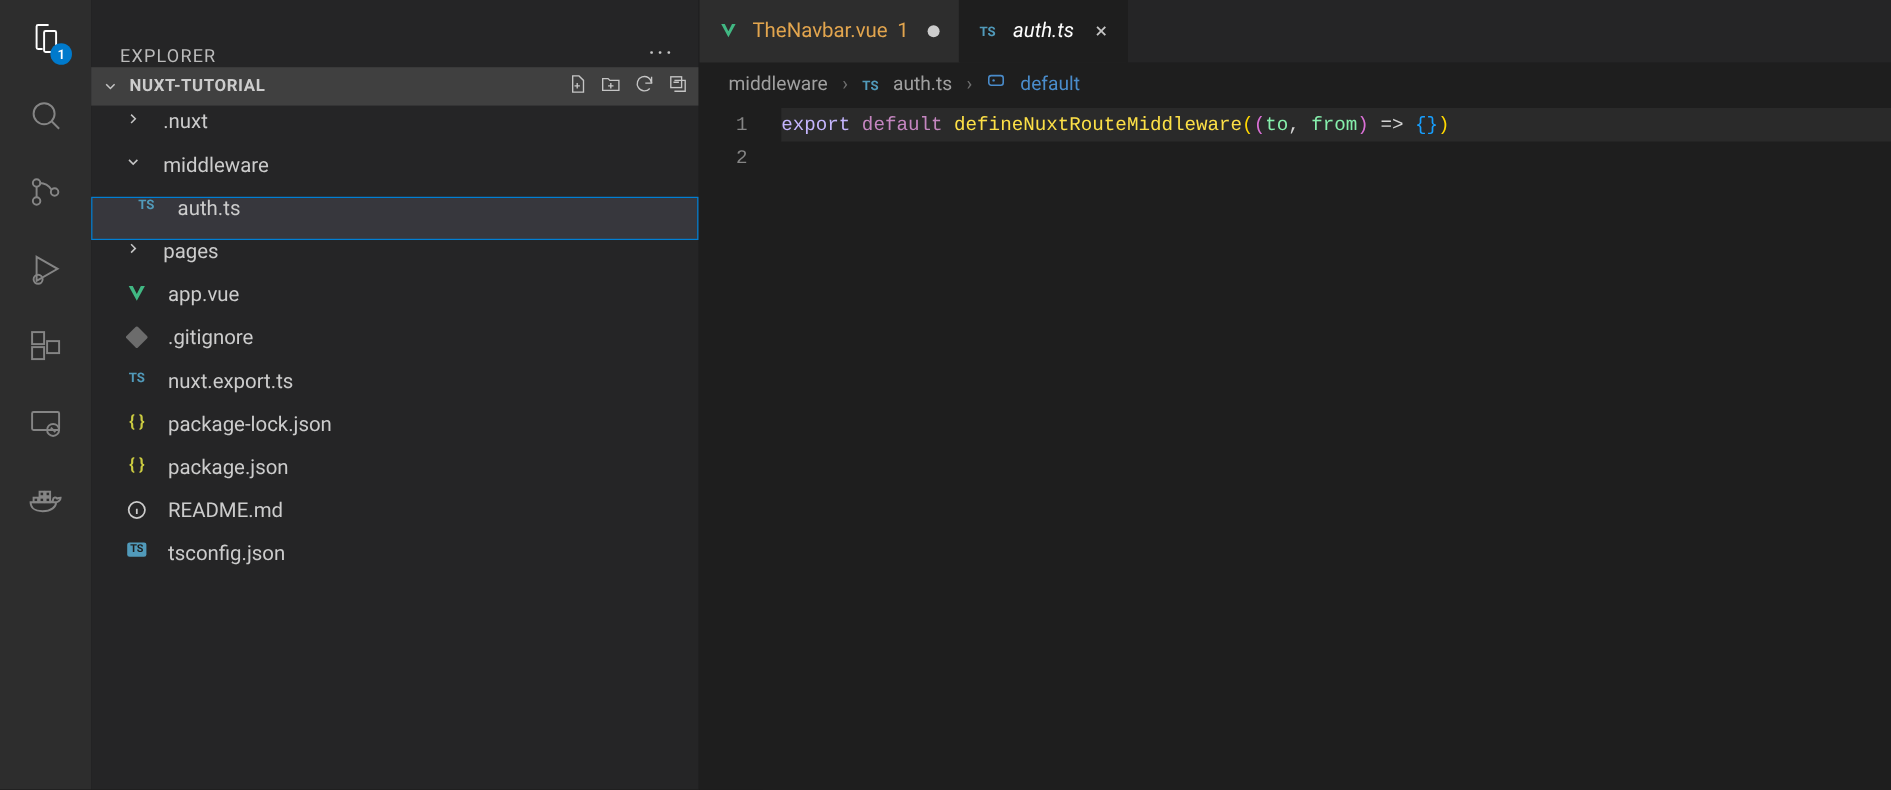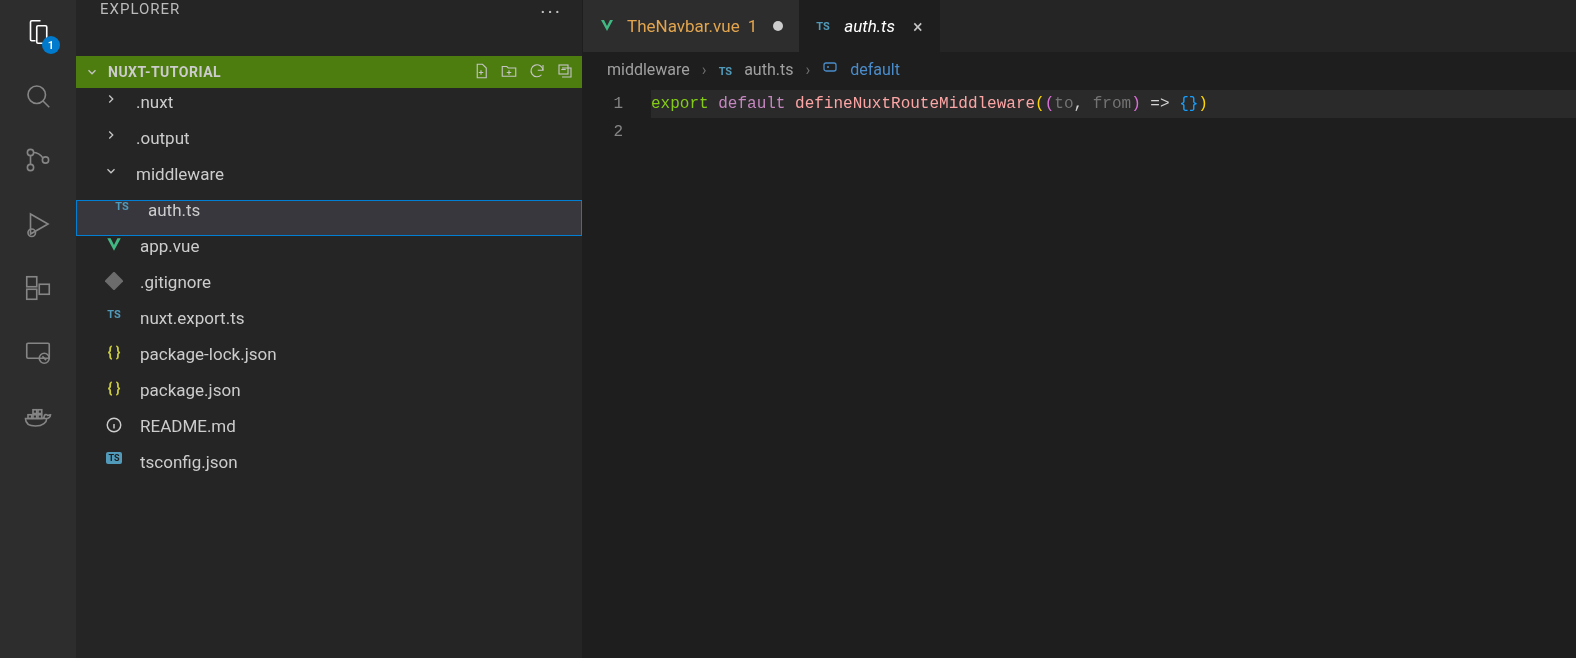--- a/index.html
+++ b/index.html
@@ -53,31 +53,31 @@
   .sidebar {
     width: 507px;
     background: #252526;
     display: flex;
     flex-direction: column;
     border-right: 1px solid #1e1e1e;
   }
   .sidebar-header {
     height: 56px;
     display:flex;
-    align-items:flex-start;
+    align-items:flex-end;
     justify-content: space-between;
     padding: 0 20px 0 24px;
     color: #bbbbbb;
     font-size: 15px;
     letter-spacing: 1px;
   }
   .sidebar-header .dots { color:#c5c5c5; font-size:20px; letter-spacing:2px; cursor:pointer; }
 
   .section-header {
-    background: #4d7c0f;
+    background: #404040;
     height: 32px;
     display:flex;
     align-items:center;
     padding: 0 8px 0 8px;
     gap: 8px;
     font-size: 14px;
     font-weight: 700;
     letter-spacing: 0.5px;
     color: #cccccc;
   }
@@ -164,27 +164,27 @@
     width: 68px;
     text-align: right;
     color:#858585;
     padding-right: 28px;
     user-select:none;
   }
   .code-lines { flex:1; position:relative; }
   .code-line { white-space: pre; height:28px; }
   .line-hl { background:#2a2a2a; position:absolute; left:0; right:0; height:28px; top:0; z-index:0; }
   .code-line span { position:relative; z-index:1; }
-  .kw-export { color:#84cc16; }
+  .kw-export { color:#c4b5fd; }
   .kw-default { color:#c586c0; }
-  .fn { color:#fca5a5; }
+  .fn { color:#fde047; }
   .paren { color:#ffd700; }
   .paren2 { color:#da70d6; }
   .brace { color:#179fff; }
-  .param { color:#737373; }
+  .param { color:#86efac; }
   .op { color:#d4d4d4; }
   .comma { color:#d4d4d4; }
 </style>
 </head>
 <body>
 
 <div class="activity-bar">
   <div class="activity-item active">
     <svg viewBox="0 0 24 24">
         <path d="M14 3H7a1 1 0 0 0-1 1v14a1 1 0 0 0 1 1h3"></path>
@@ -278,38 +278,38 @@
       <span class="chev">
           <svg viewBox="0 0 16 16" width="14" height="14">
             <path d="M6 4l4 4-4 4" stroke="#c5c5c5" stroke-width="1.5" fill="none"></path>
           </svg>
         </span>
       <span>.nuxt</span>
     </div>
     <div class="tree-row">
       <span class="chev">
           <svg viewBox="0 0 16 16" width="14" height="14">
-            <path d="M6 4l4 4-4 4" stroke="#c5c5c5" stroke-width="1.5" fill="none"></path>
-          </svg>
-        </span>
-      <span>.output</span>
+            <path d="M4 6l4 4 4-4" stroke="#c5c5c5" stroke-width="1.5" fill="none"></path>
+          </svg>
+        </span>
+      <span>middleware</span>
+    </div>
+    <div class="tree-row indent-1 selected">
+      <span class="ficon">
+          <span class="ts-label">TS</span>
+        </span>
+      <span>auth.ts</span>
     </div>
     <div class="tree-row">
       <span class="chev">
           <svg viewBox="0 0 16 16" width="14" height="14">
-            <path d="M4 6l4 4 4-4" stroke="#c5c5c5" stroke-width="1.5" fill="none"></path>
-          </svg>
-        </span>
-      <span>middleware</span>
-    </div>
-    <div class="tree-row indent-1 selected">
-      <span class="ficon">
-          <span class="ts-label">TS</span>
-        </span>
-      <span>auth.ts</span>
+            <path d="M6 4l4 4-4 4" stroke="#c5c5c5" stroke-width="1.5" fill="none"></path>
+          </svg>
+        </span>
+      <span>pages</span>
     </div>
     <div class="tree-row">
       <span class="ficon">
           <svg viewBox="0 0 16 16">
             <path class="vue-green" d="M2 2l6 11 6-11h-3L8 8 5 2z"></path>
           </svg>
         </span>
       <span>app.vue</span>
     </div>
     <div class="tree-row">

